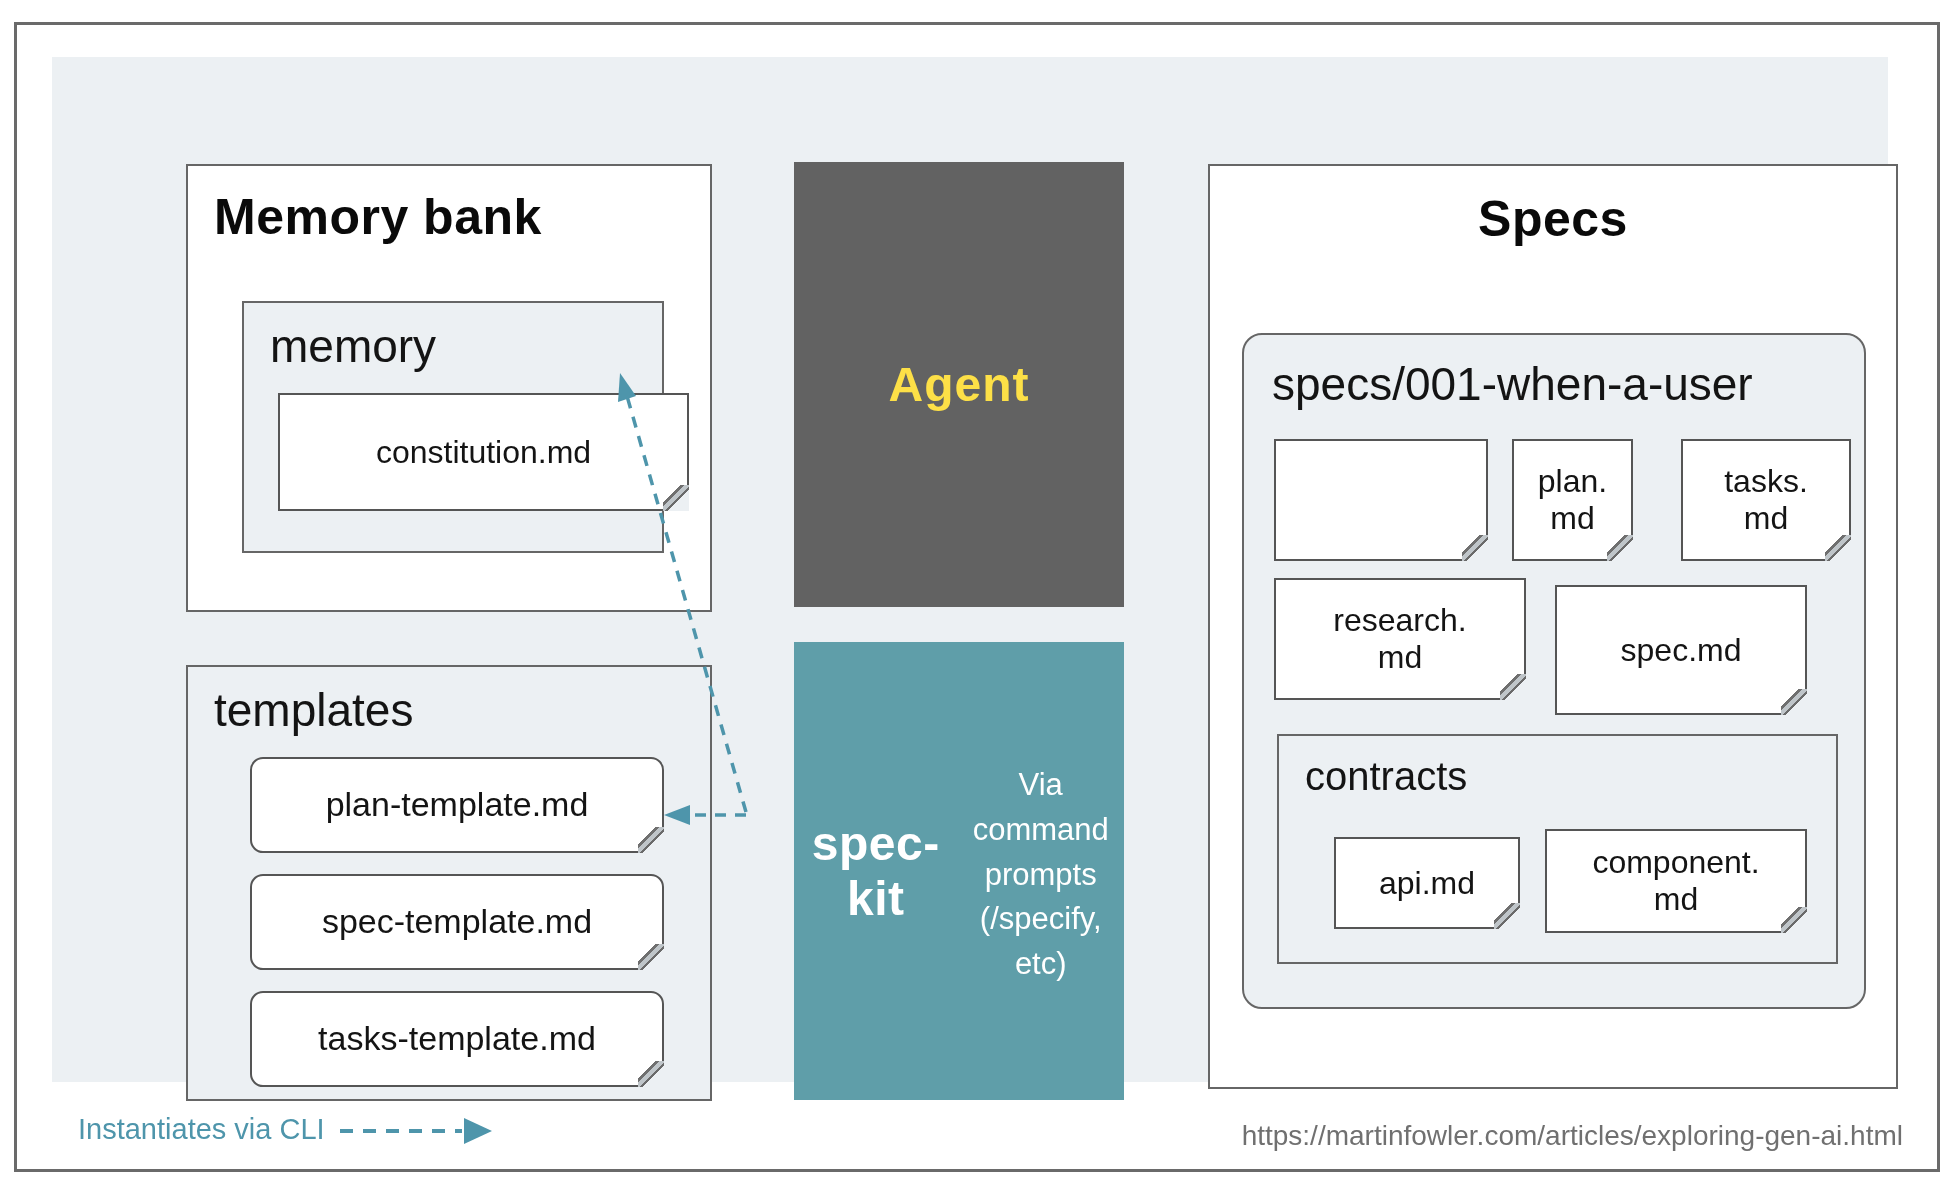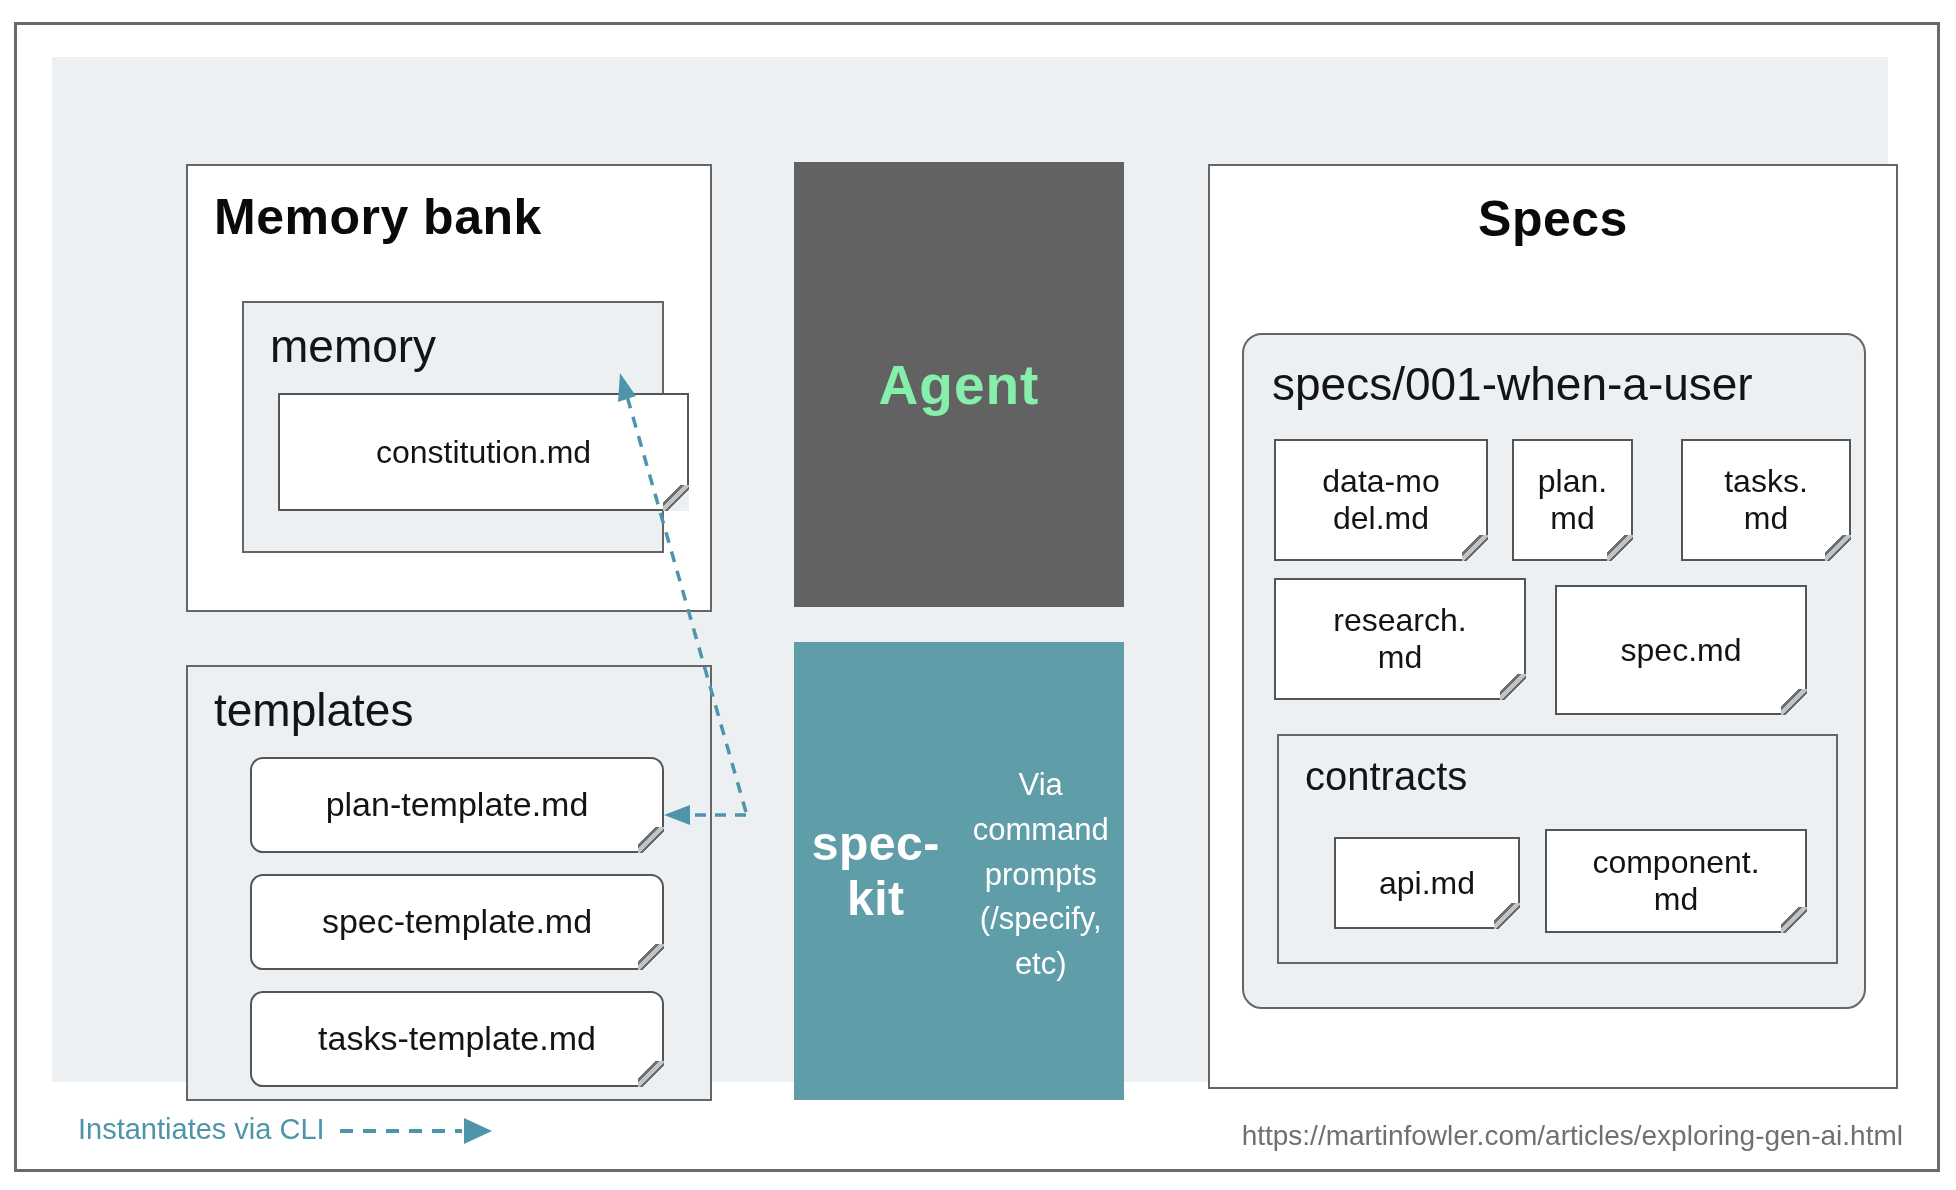--- a/index.html
+++ b/index.html
@@ -50,21 +50,21 @@
   }
   .card-constitution { left:34px; top:90px; width:411px; height:118px; font-size:32px; }
   .card-template     { left:62px; width:414px; height:96px; font-size:34px;border-radius:13px; }
   .card-t1 { top:90px; }  .card-t2 { top:207px; }  .card-t3 { top:324px; }
 
   
   .agent-box {
     position:absolute; left:742px; top:105px; width:330px; height:445px;
     background:#626262; display:flex; align-items:center; justify-content:center;
   }
-  .agent-label { color:#86efac; font-size:55px; font-weight:bold; letter-spacing:1px; }
+  .agent-label { color:#fde047; font-size:48px; font-weight:bold; letter-spacing:1px; }
   .speckit-box {
     position:absolute; left:742px; top:585px; width:330px; height:458px;
     background:#5f9ea9; display:flex; 
     align-items:center; justify-content:center; text-align:center;
   }
   .speckit-title { color:#ffffff; font-size:48px; font-weight:bold; letter-spacing:0.5px; }
   .speckit-sub {
     color:#ffffff; font-size:31px; line-height:1.45; margin-top:8px; white-space:pre-line;
   }
 
@@ -146,22 +146,20 @@
 prompts
 (/specify, etc)</span>
     </div>
 
     <div class="box white-box specs-box">
       <div class="specs-title">Specs</div>
       <div class="box gray-box folder-box">
         <div class="folder-title">specs/001-when-a-user</div>
 
         <div class="file-card card-datamodel">
-          <span class="file-label">data-mo
-del.md</span>
           <span class="fold"></span>
         </div>
         <div class="file-card card-plan">
           <span class="file-label">plan.
 md</span>
           <span class="fold"></span>
         </div>
         <div class="file-card card-tasks">
           <span class="file-label">tasks.
 md</span>

